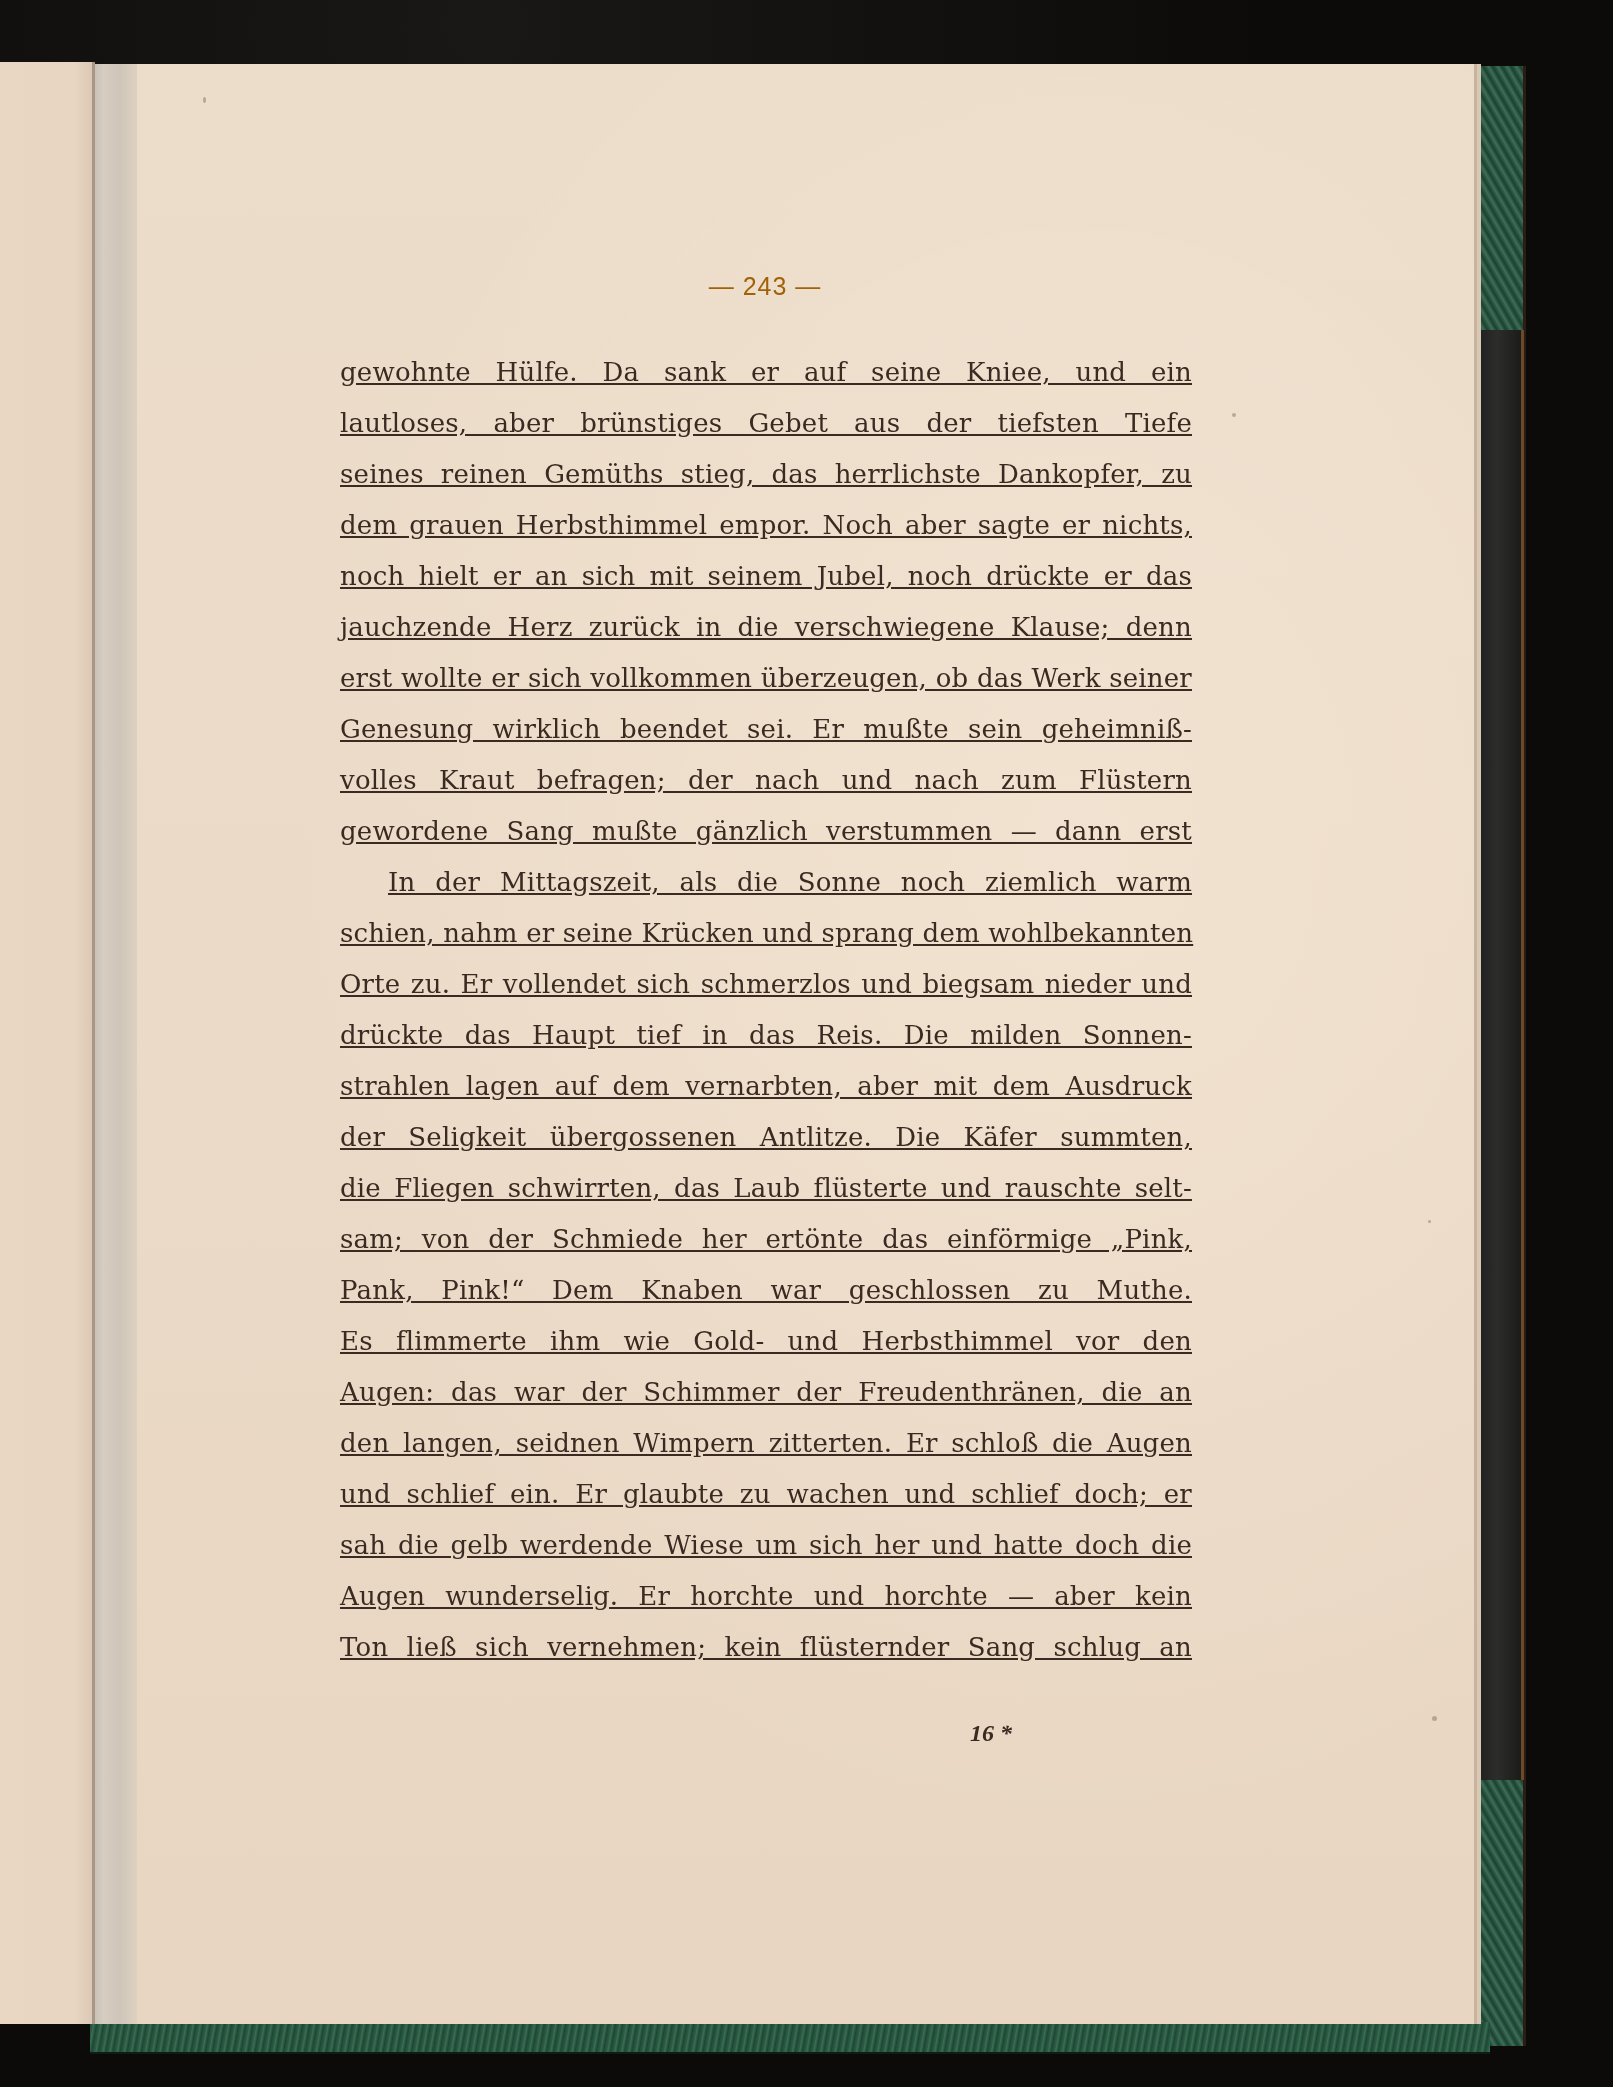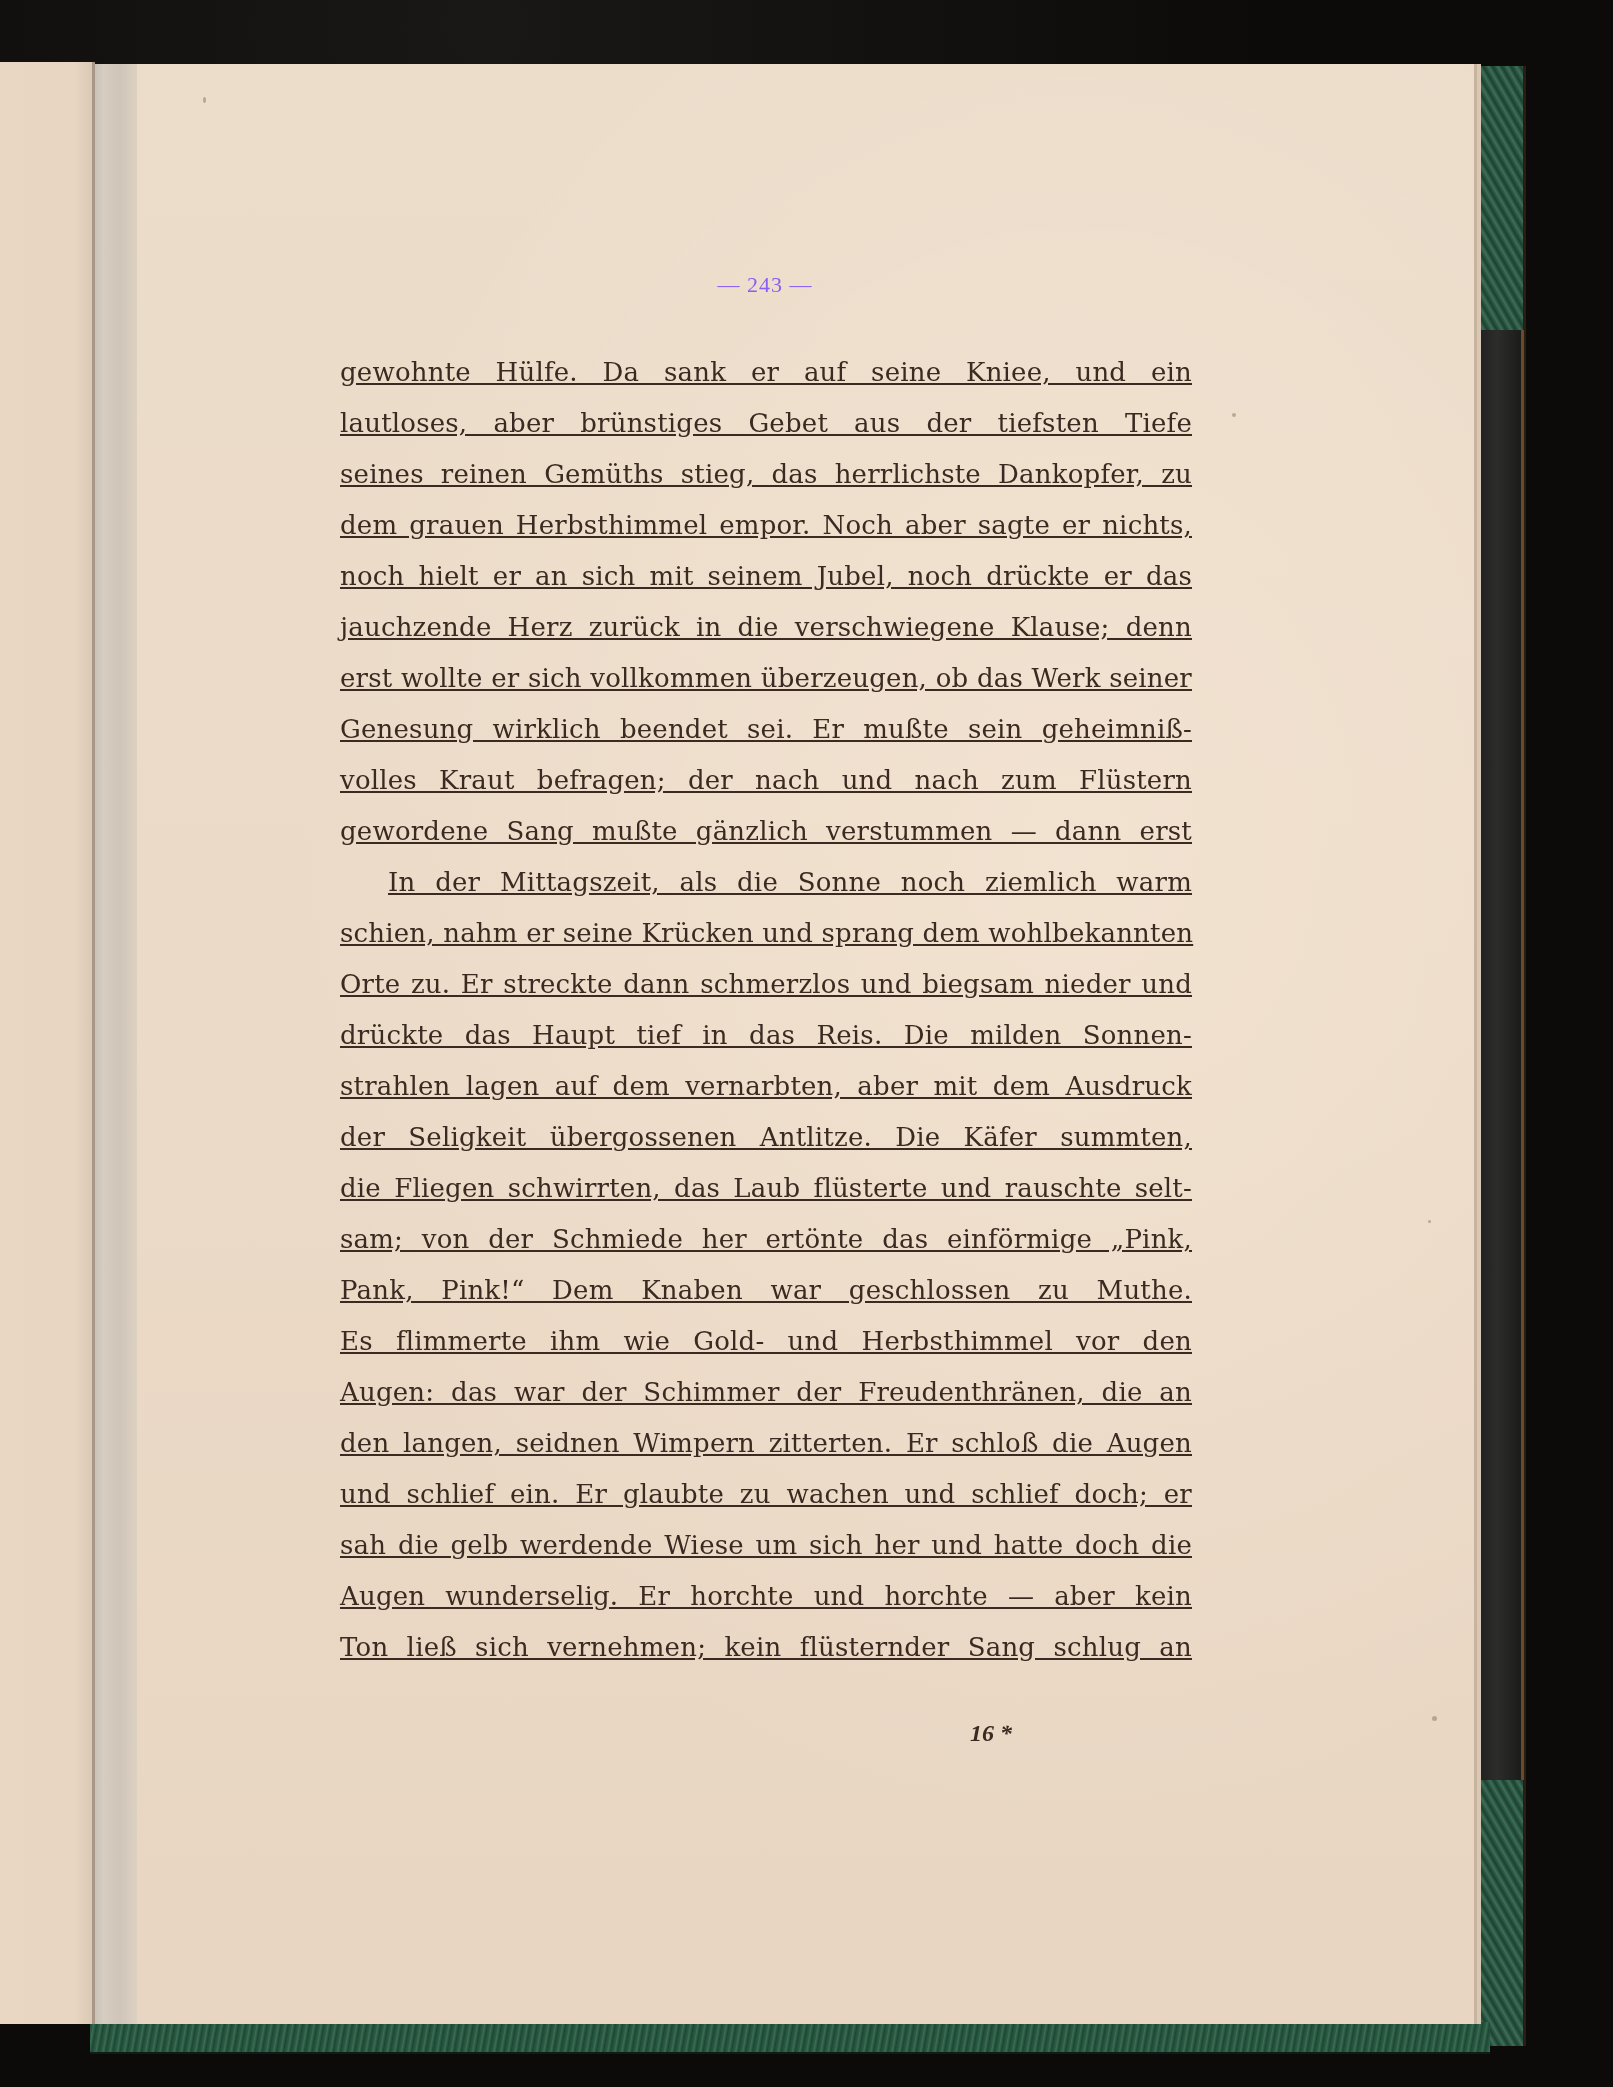--- a/index.html
+++ b/index.html
@@ -42,21 +42,21 @@
   .right-page {
     position: absolute; left: 137px; top: 64px; width: 1340px; height: 1960px;
     background:
       radial-gradient(ellipse at 70% 40%, rgba(255,240,225,0.35) 0%, rgba(255,240,225,0) 60%),
       linear-gradient(180deg, #ecdcca 0%, #ebdac7 50%, #e8d6c2 100%);
     border-right: 4px solid #d8c8b4;
     box-shadow: inset -3px 0 0 #c7b39e;
   }
   .page-number {
     position: absolute; left: 655px; top: 272px; width: 220px; text-align: center;
-    font-family: Liberation Serif, serif; font-size: 22px; color: #8b5cf6;
+    font-family: Liberation Sans, sans-serif; font-size: 25px; color: #a16207;
     letter-spacing: 1px;
   }
   .text-block {
     position: absolute; left: 340px; top: 347px; width: 852px;
     font-family: "DejaVu Serif", serif; font-size: 26px;
     color: #3a2a21;
   }
   .line {
     height: 51px; line-height: 51px; white-space: nowrap;
     text-align: justify; text-align-last: justify;
@@ -95,21 +95,21 @@
   <div class="line">seines reinen Gemüths stieg, das herrlichste Dankopfer, zu</div>
   <div class="line">dem grauen Herbsthimmel empor.  Noch aber sagte er nichts,</div>
   <div class="line">noch hielt er an sich mit seinem Jubel, noch drückte er das</div>
   <div class="line">jauchzende Herz zurück in die verschwiegene Klause; denn</div>
   <div class="line">erst wollte er sich vollkommen überzeugen, ob das Werk seiner</div>
   <div class="line">Genesung wirklich beendet sei.  Er mußte sein geheimniß-</div>
   <div class="line">volles Kraut befragen; der nach und nach zum Flüstern</div>
   <div class="line">gewordene Sang mußte gänzlich verstummen — dann erst</div>
   <div class="line indent">In der Mittagszeit, als die Sonne noch ziemlich warm</div>
   <div class="line">schien, nahm er seine Krücken und sprang dem wohlbekannten</div>
-  <div class="line">Orte zu.  Er streckte dann schmerzlos und biegsam nieder und</div>
+  <div class="line">Orte zu.  Er vollendet sich schmerzlos und biegsam nieder und</div>
   <div class="line">drückte das Haupt tief in das Reis.  Die milden Sonnen-</div>
   <div class="line">strahlen lagen auf dem vernarbten, aber mit dem Ausdruck</div>
   <div class="line">der Seligkeit übergossenen Antlitze.  Die Käfer summten,</div>
   <div class="line">die Fliegen schwirrten, das Laub flüsterte und rauschte selt-</div>
   <div class="line">sam; von der Schmiede her ertönte das einförmige „Pink,</div>
   <div class="line">Pank, Pink!“  Dem Knaben war geschlossen zu Muthe.</div>
   <div class="line">Es flimmerte ihm wie Gold- und Herbsthimmel vor den</div>
   <div class="line">Augen: das war der Schimmer der Freudenthränen, die an</div>
   <div class="line">den langen, seidnen Wimpern zitterten.  Er schloß die Augen</div>
   <div class="line">und schlief ein.  Er glaubte zu wachen und schlief doch; er</div>

